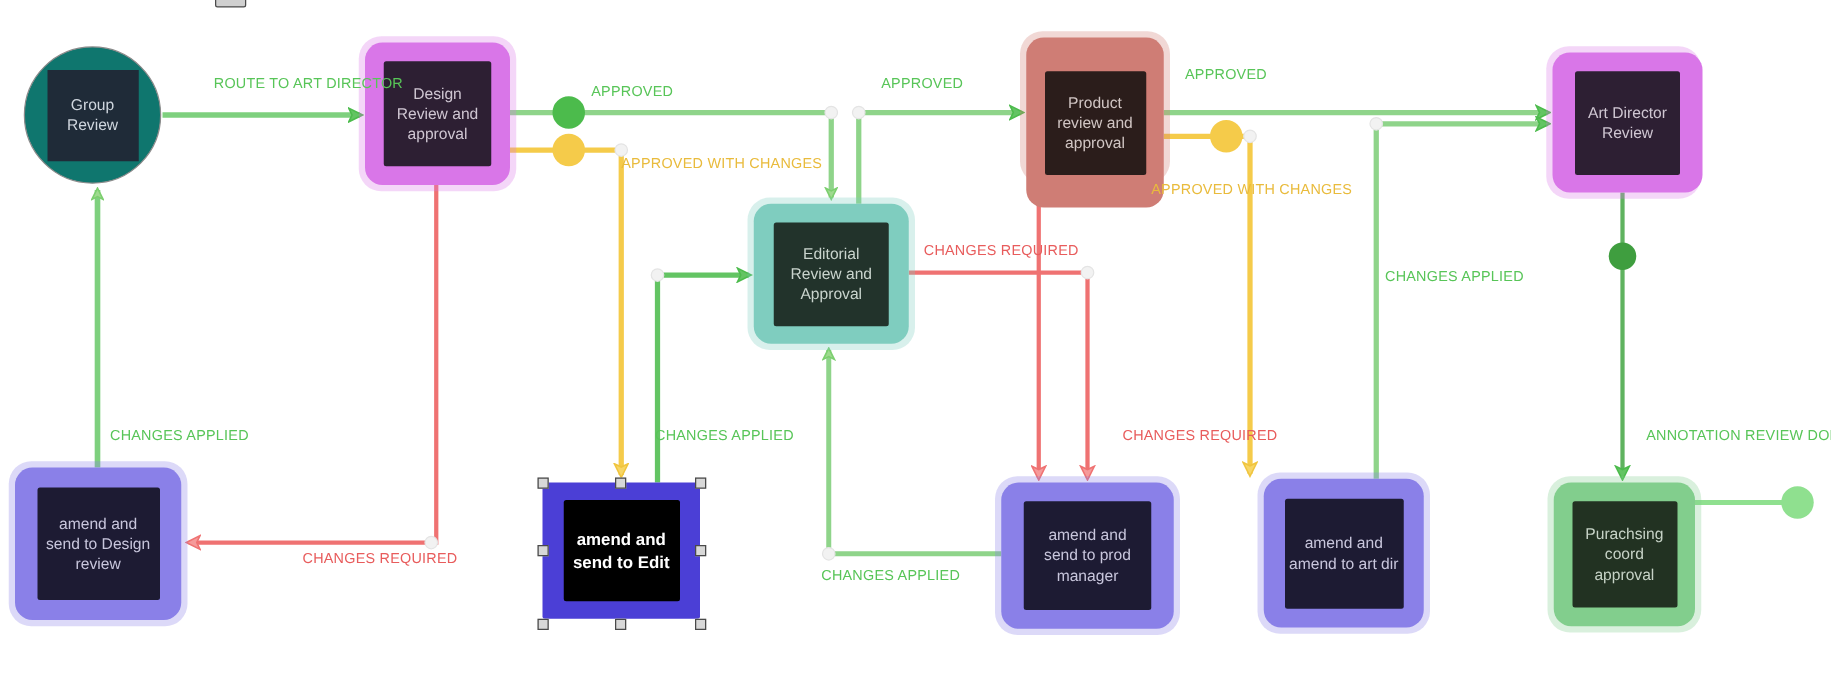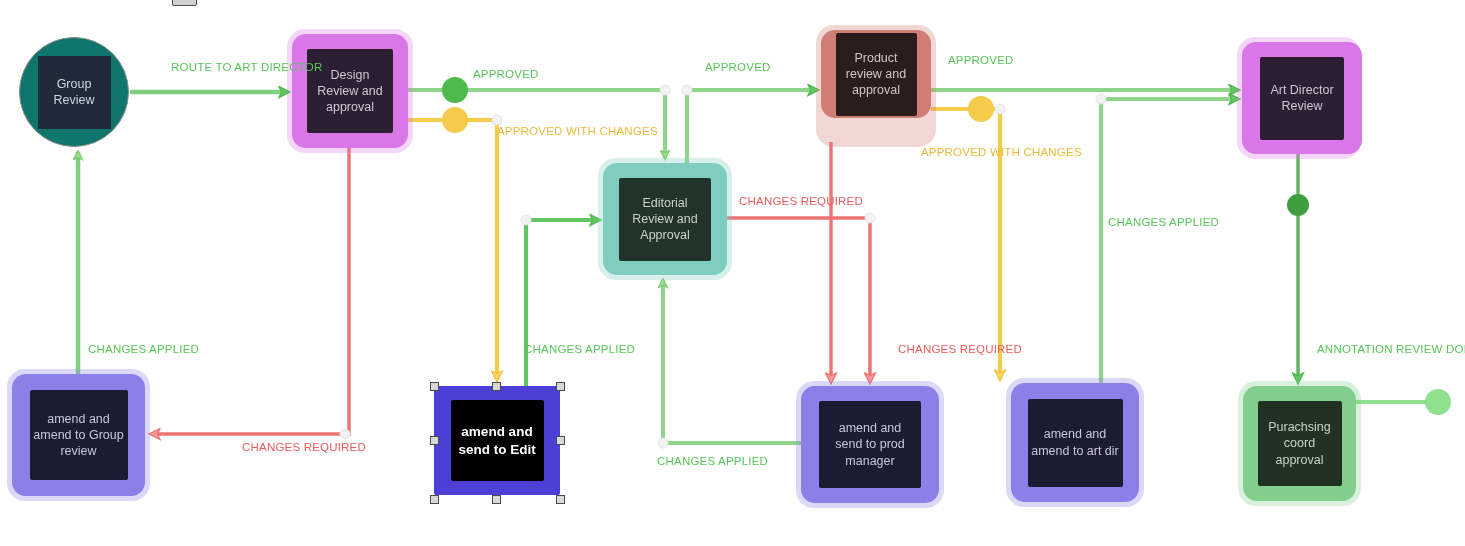--- a/index.html
+++ b/index.html
@@ -132,39 +132,39 @@
       </div>
       <div class="halo" style="left: 598px; top: 158px; width: 134px; height: 122px; background: rgb(127, 205, 191); opacity: 0.3;"></div>
       <div class="node rect-node" style="left: 603px; top: 163px; width: 124px; height: 112px; background: rgb(127, 205, 191);">
         <div class="inner" style="width: 92px; height: 83px; background: rgb(34, 51, 43); color: rgb(201, 212, 205); font-size: 12.5px; font-weight: 400;">
           <span>Editorial</span>
           <span>Review and</span>
           <span>Approval</span>
         </div>
       </div>
       <div class="halo" style="left: 816px; top: 25px; width: 120px; height: 122px; background: rgb(207, 125, 117); opacity: 0.3;"></div>
-      <div class="node rect-node" style="left: 821px; top: 30px; width: 110px; height: 88px; background: rgb(207, 125, 117);">
+      <div class="node rect-node" style="left: 821px; top: 30px; width: 110px; height: 136px; background: rgb(207, 125, 117);">
         <div class="inner" style="width: 81px; height: 83px; background: rgb(43, 29, 27); color: rgb(208, 197, 195); font-size: 12.5px; font-weight: 400;">
           <span>Product</span>
           <span>review and</span>
           <span>approval</span>
         </div>
       </div>
       <div class="halo" style="left: 1237px; top: 37px; width: 124px; height: 122px; background: rgb(217, 118, 232); opacity: 0.3;"></div>
       <div class="node rect-node" style="left: 1242px; top: 42px; width: 120px; height: 112px; background: rgb(217, 118, 232);">
         <div class="inner" style="width: 84px; height: 83px; background: rgb(45, 31, 51); color: rgb(207, 198, 210); font-size: 12.5px; font-weight: 400;">
           <span>Art Director</span>
           <span>Review</span>
         </div>
       </div>
       <div class="halo" style="left: 7px; top: 369px; width: 143px; height: 132px; background: rgb(138, 128, 232); opacity: 0.3;"></div>
       <div class="node rect-node" style="left: 12px; top: 374px; width: 133px; height: 122px; background: rgb(138, 128, 232);">
         <div class="inner" style="width: 98px; height: 90px; background: rgb(29, 27, 51); color: rgb(200, 198, 220); font-size: 12.5px; font-weight: 400;">
           <span>amend and</span>
-          <span>amend to Group</span>
+          <span>send to Design</span>
           <span>review</span>
         </div>
       </div>
       <div class="node rect-node" style="left: 434px; top: 386px; width: 126px; height: 109px; background: rgb(75, 63, 214); border-radius: 2px;">
         <div class="inner" style="width: 93px; height: 81px; background: rgb(0, 0, 0); color: rgb(255, 255, 255); font-size: 13.5px; font-weight: 700;">
           <span>amend and</span>
           <span>send to Edit</span>
         </div>
       </div>
       <div class="halo" style="left: 796px; top: 381px; width: 148px; height: 127px; background: rgb(138, 128, 232); opacity: 0.3;"></div>

